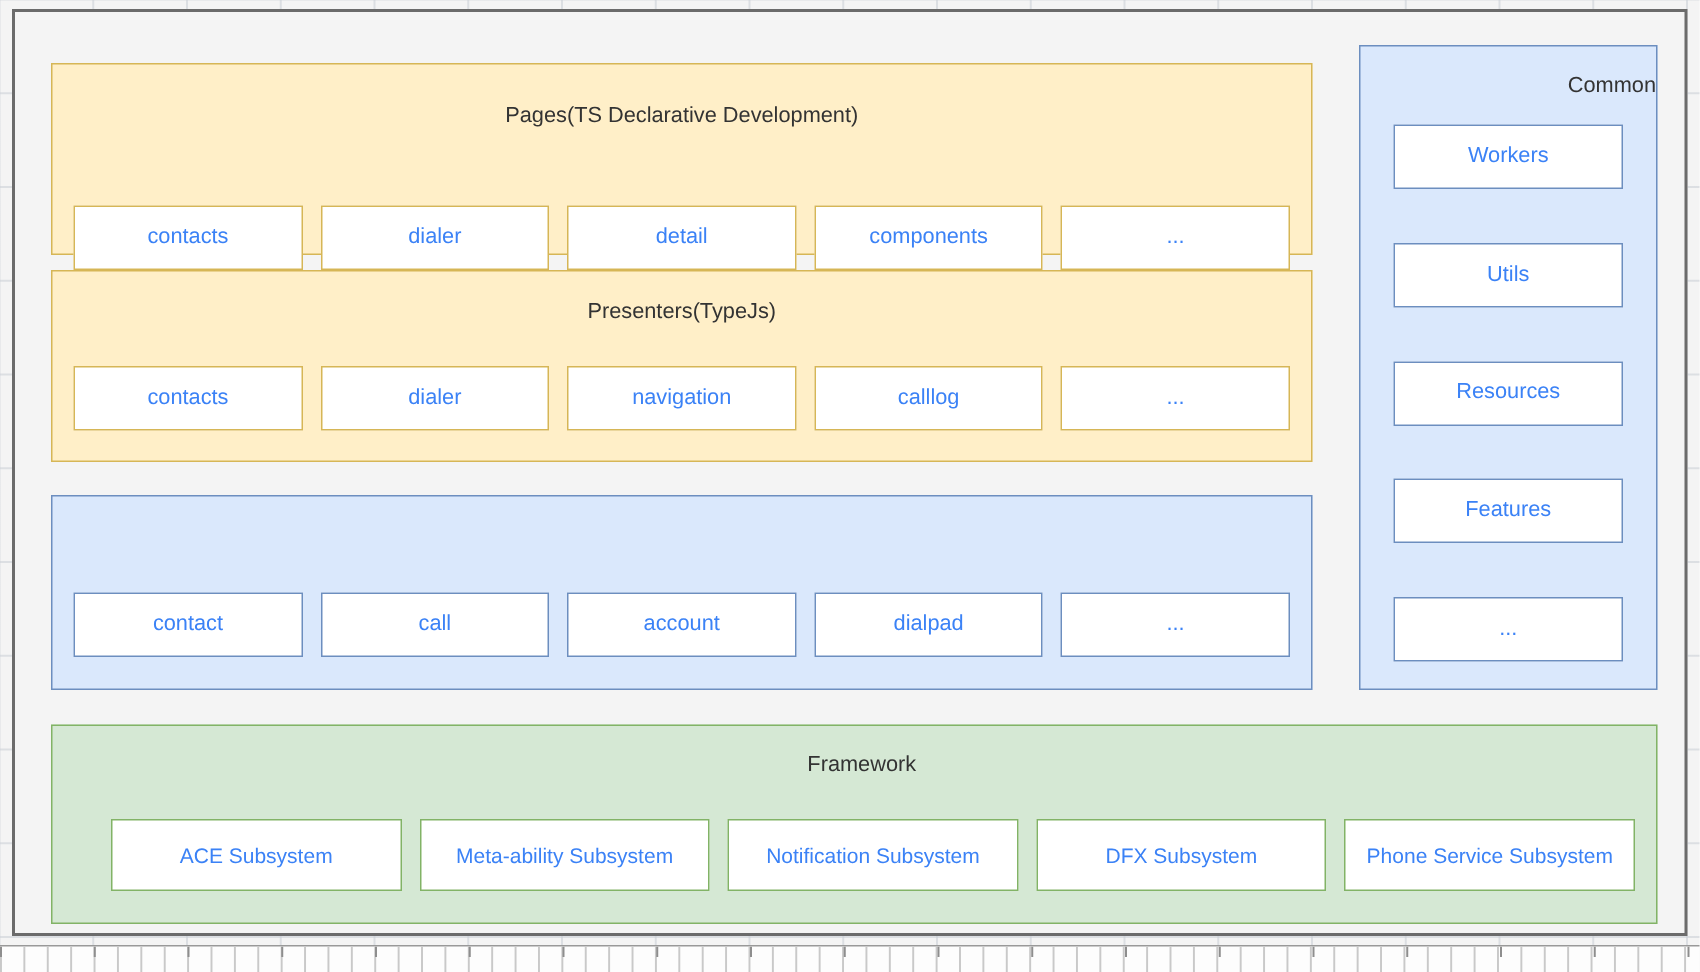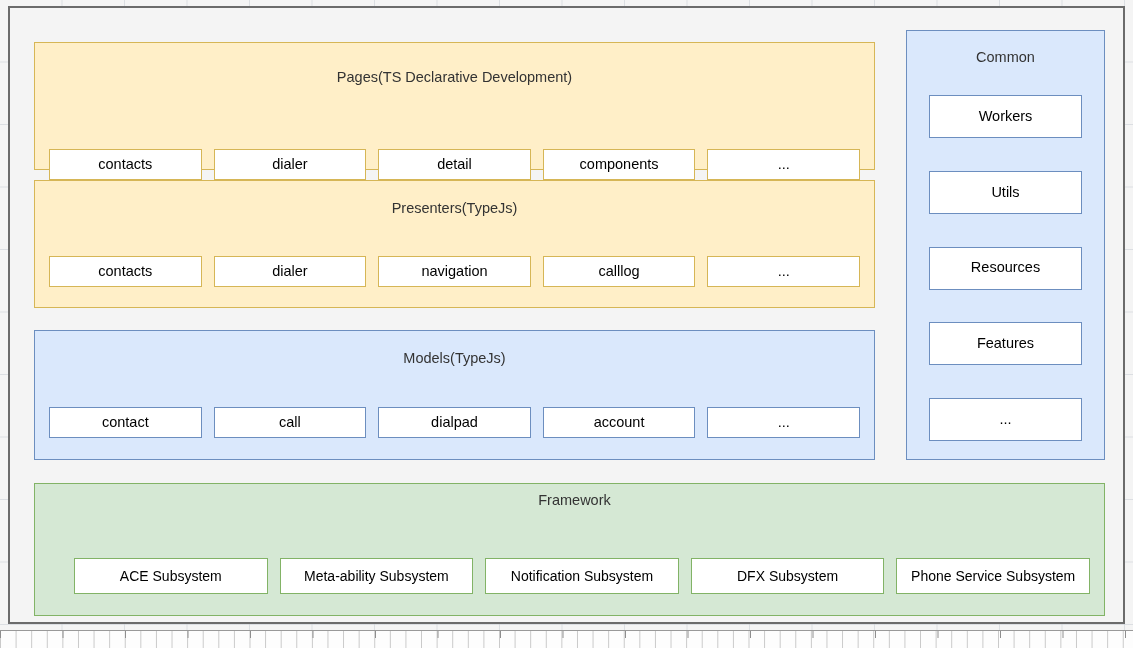--- a/index.html
+++ b/index.html
@@ -95,24 +95,23 @@
   .item-box {
     box-sizing: border-box;
     background: #ffffff;
     border-width: 1.5px;
     border-style: solid;
     display: flex;
     align-items: center;
     justify-content: center;
     text-align: right;
     font-size: 14.5px;
-    color: #000000;
+    color: #3b82f6;
     line-height: 1.2;
     flex: 1 1 0;
-    margin-top: 12px;
   }
 
   
   .g-yellow { background: #ffefc8; border-color: #d6b656; }
   .g-yellow .item-box { border-color: #d6b656; }
   .g-blue   { background: #dae8fc; border-color: #6c8ebf; }
   .g-blue   .item-box { border-color: #6c8ebf; }
   .g-green  { background: #d5e8d4; border-color: #82b366; }
   .g-green  .item-box { border-color: #82b366; }
 
@@ -123,28 +122,28 @@
 
   #presenters-group { left: 34px;  top: 180px; width: 841px; height: 128px; }
   #presenters-group .group-title { top: 19px; }
   #presenters-group .items-row   { top: 63px; height: 43px; }
 
   #models-group     { left: 34px;  top: 330px; width: 841px; height: 130px; }
   #models-group .group-title { top: 19px; }
   #models-group .items-row   { top: 64px; height: 43px; }
 
   #framework-group  { left: 34px;  top: 483px; width: 1071px; height: 133px; }
-  #framework-group .group-title { top: 8px; padding-left: 10px; }
+  #framework-group .group-title { top: 18px; padding-left: 10px; }
   #framework-group .items-row   { top: 62px; height: 48px; padding-left: 25px; }
   #framework-group .item-box    { font-size: 14px; padding: 0 4px; }
 
   #common-group {
     left: 906px; top: 30px; width: 199px; height: 430px;
   }
-  #common-group .group-title { top: 18px; }
+  #common-group .group-title { top: 18px; text-align: right; }
   .common-stack {
     position: absolute;
     left: 22px;
     right: 22px;
     top: 52px;
     bottom: 18px;
     display: flex;
     flex-direction: column;
     justify-content: space-between;
   }
@@ -175,26 +174,25 @@
     <div class="items-row">
       <div class="item-box">contacts</div>
       <div class="item-box">dialer</div>
       <div class="item-box">navigation</div>
       <div class="item-box">calllog</div>
       <div class="item-box">...</div>
     </div>
   </div>
 
   <div class="group g-blue" id="models-group">
-    <div class="group-title">Models(TypeJs)</div>
     <div class="items-row">
       <div class="item-box">contact</div>
       <div class="item-box">call</div>
+      <div class="item-box">account</div>
       <div class="item-box">dialpad</div>
-      <div class="item-box">account</div>
       <div class="item-box">...</div>
     </div>
   </div>
 
   <div class="group g-blue" id="common-group">
     <div class="group-title">Common</div>
     <div class="common-stack">
       <div class="item-box">Workers</div>
       <div class="item-box">Utils</div>
       <div class="item-box">Resources</div>

